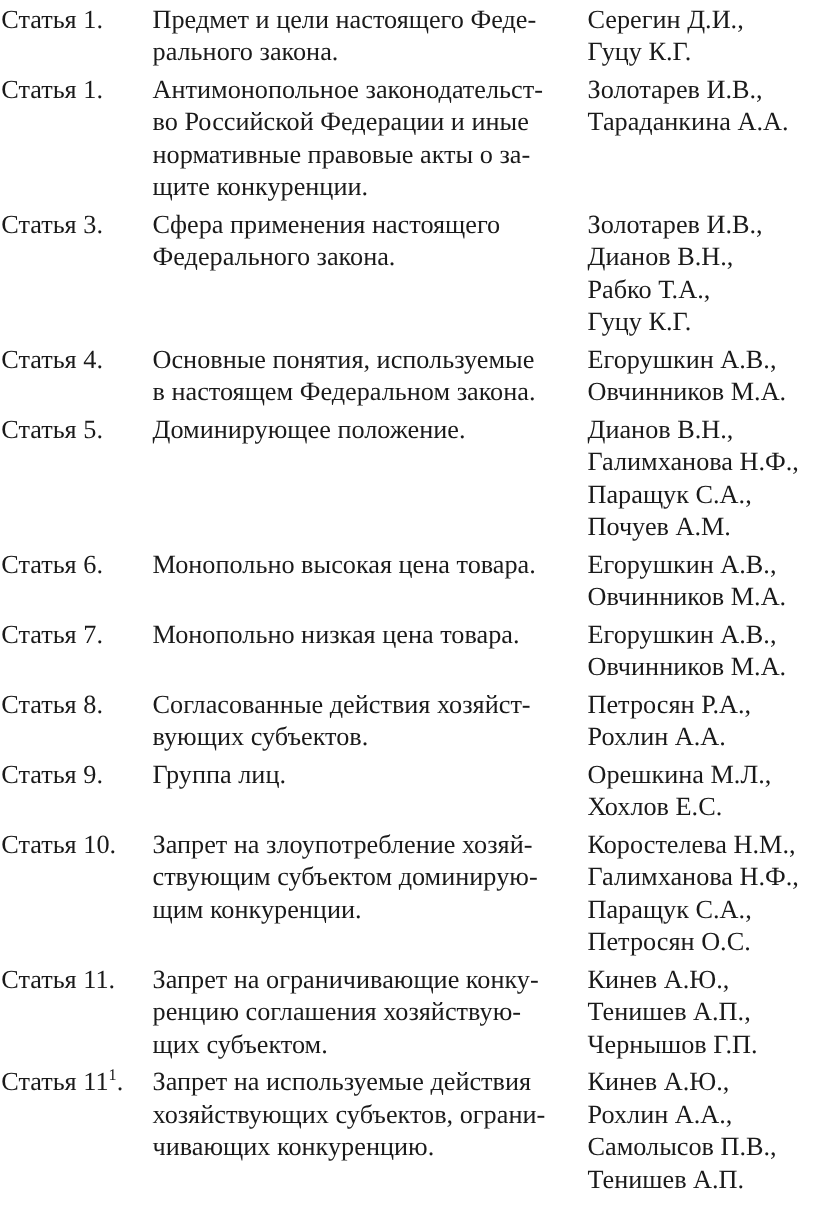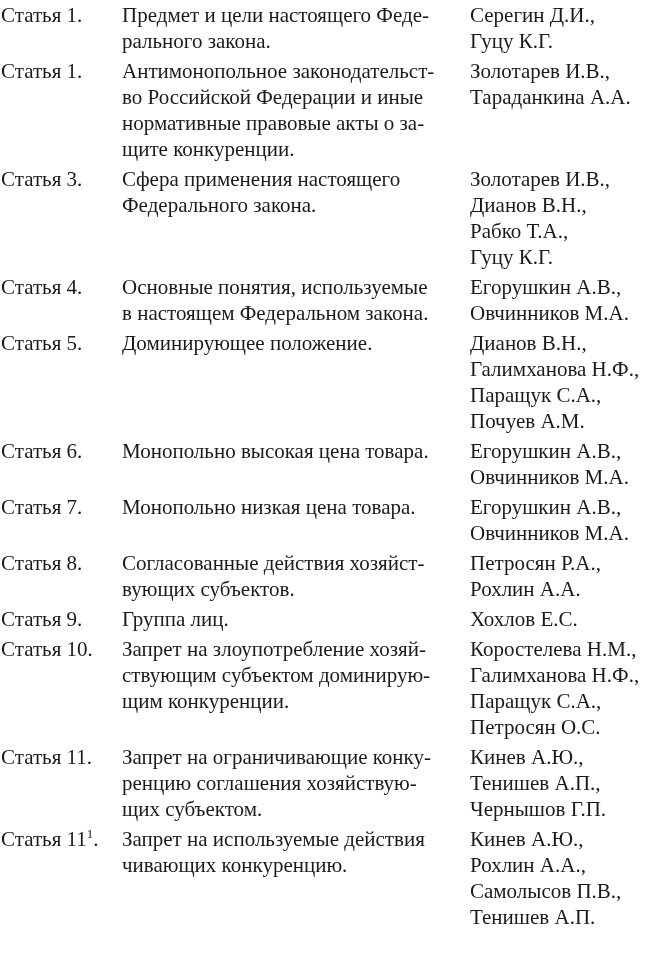--- a/index.html
+++ b/index.html
@@ -134,20 +134,21 @@
           <div>Петросян Р.А.,</div>
           <div>Рохлин А.А.</div>
         </div>
       </div>
       <div class="row">
         <div class="col-article"><span>Статья 9.</span></div>
         <div class="col-title">
           <div>Группа лиц.</div>
         </div>
         <div class="col-authors">
+          <div>Орешкина М.Л.,</div>
           <div>Хохлов Е.С.</div>
         </div>
       </div>
       <div class="row">
         <div class="col-article"><span>Статья 10.</span></div>
         <div class="col-title">
           <div>Запрет на злоупотребление хозяй-</div>
           <div>ствующим субъектом доминирую-</div>
           <div>щим конкуренции.</div>
         </div>
@@ -168,20 +169,21 @@
         <div class="col-authors">
           <div>Кинев А.Ю.,</div>
           <div>Тенишев А.П.,</div>
           <div>Чернышов Г.П.</div>
         </div>
       </div>
       <div class="row">
         <div class="col-article"><span>Статья 11</span><sup class="art-sup">1</sup><span>.</span></div>
         <div class="col-title">
           <div>Запрет на используемые действия</div>
+          <div>хозяйствующих субъектов, ограни-</div>
           <div>чивающих конкуренцию.</div>
         </div>
         <div class="col-authors">
           <div>Кинев А.Ю.,</div>
           <div>Рохлин А.А.,</div>
           <div>Самолысов П.В.,</div>
           <div>Тенишев А.П.</div>
         </div>
       </div>
     </div>

